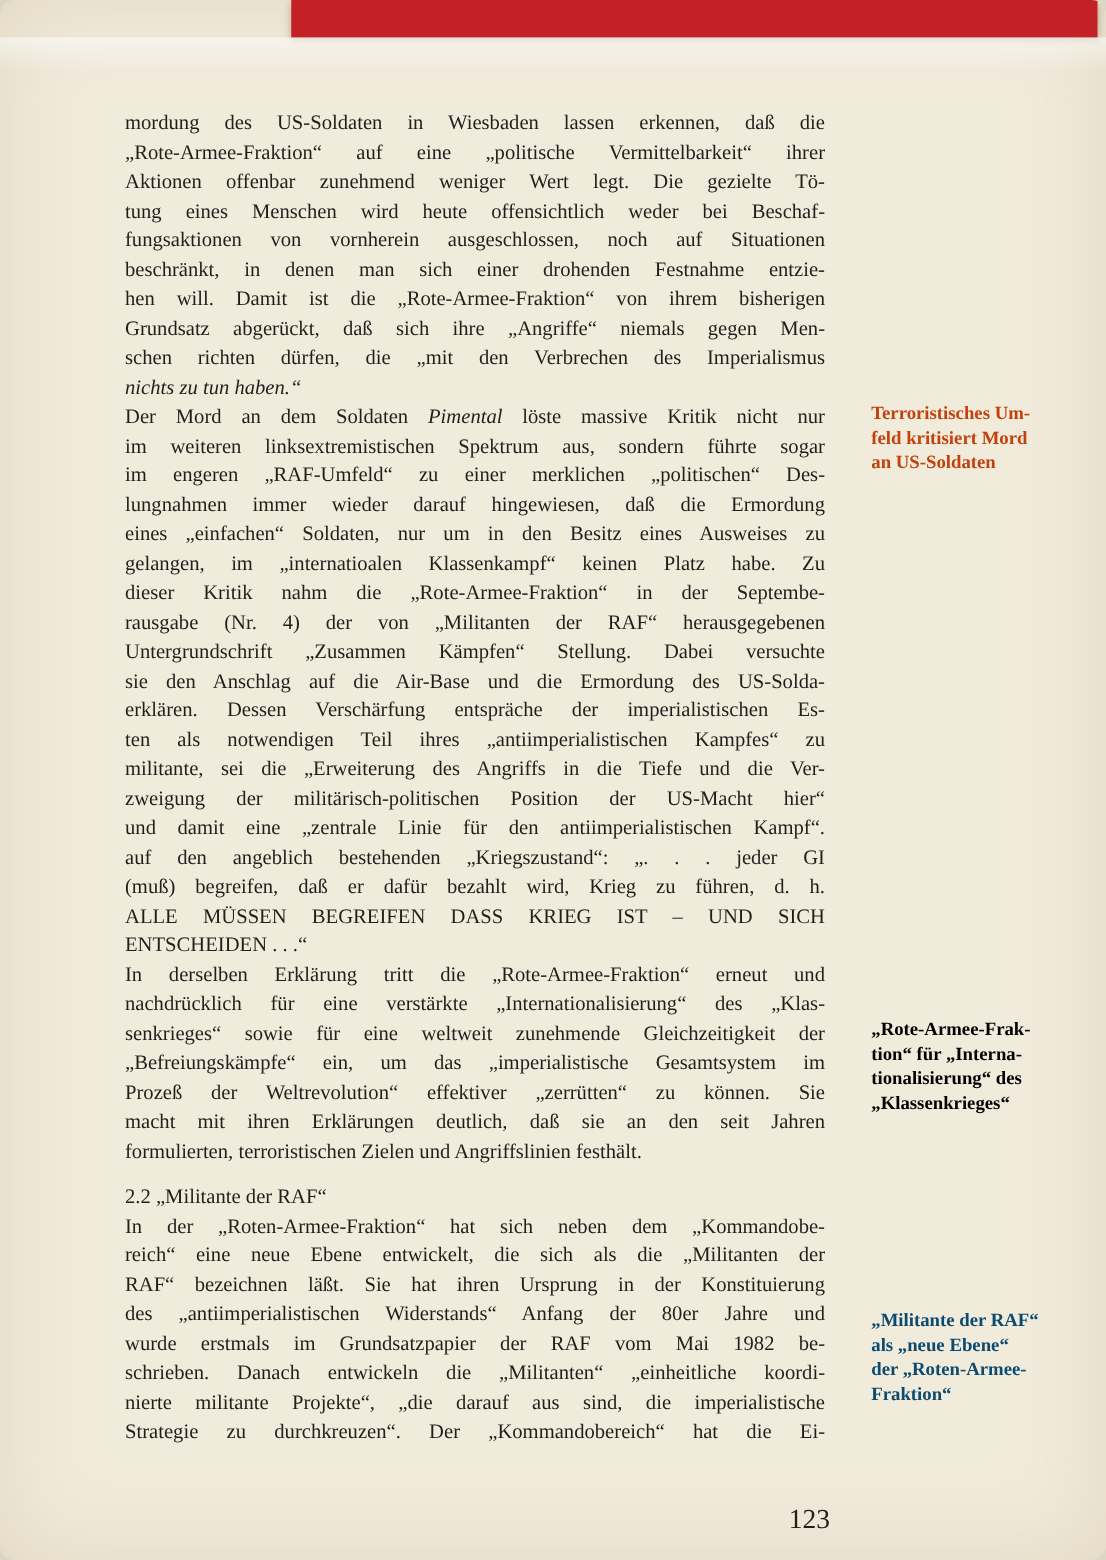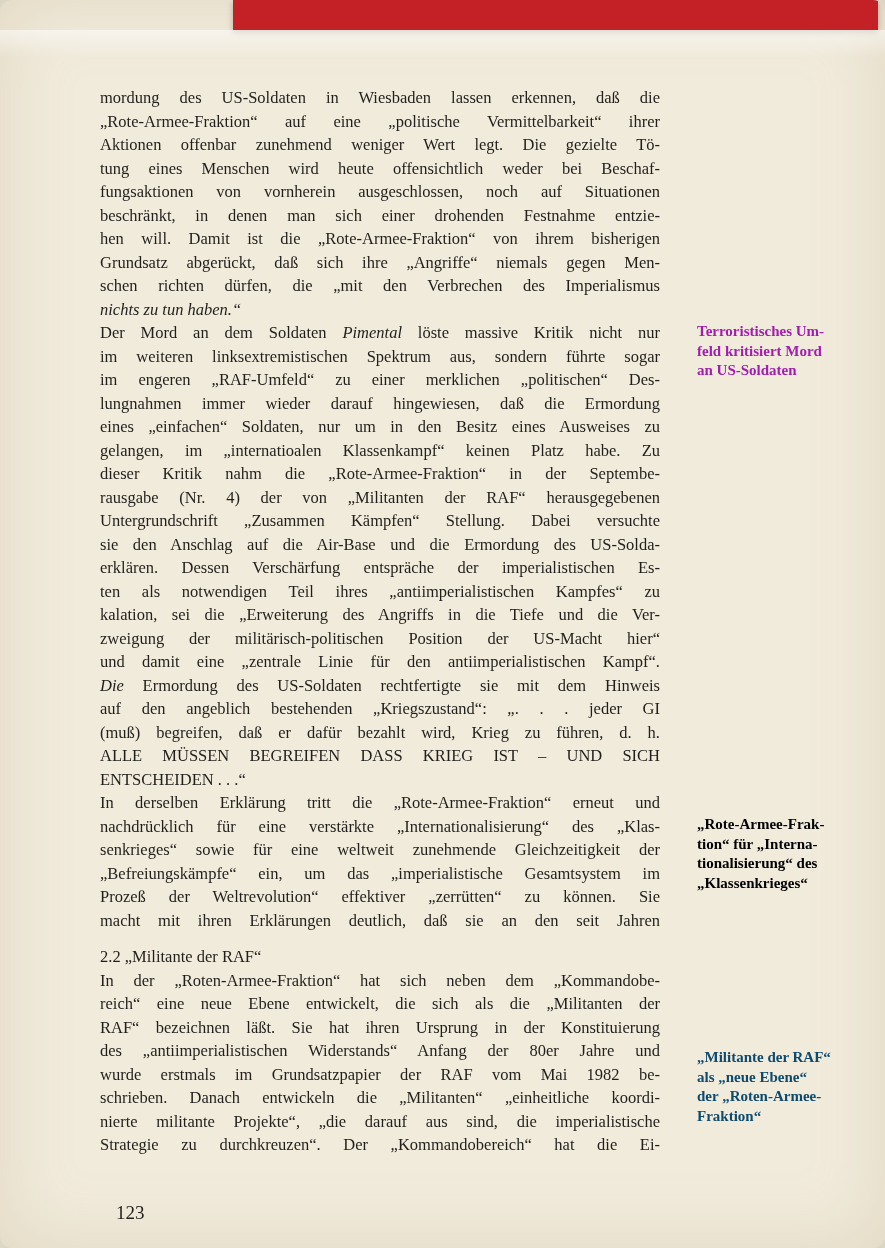--- a/index.html
+++ b/index.html
@@ -37,22 +37,22 @@
   }
   .line.last { text-align:left; text-align-last:left; }
   .heading { font-weight:normal; margin-top:13px; line-height:23.5px; }
   .notes-col { position:absolute; left:697px; top:0; width:186px; height:100%; }
   .margin-note {
     position:absolute; left:0; width:186px;
     font-weight:bold; font-size:15px; line-height:19.5px;
     color:#1e3e9c;
   }
   .page-number {
-    position:absolute; left:116px; top:1202px; width:560px;
-    font-size:19px;
+    position:absolute; left:104px; top:1202px; width:560px;
+    text-align:right; font-size:22px;
   }
 </style>
 </head>
 <body>
 
 <div class="page" style="background: rgb(241, 235, 220); color: rgb(33, 31, 28);">
   <div class="red-bar" style="background: rgb(196, 33, 39);"></div>
   <div class="glare"></div>
   <div class="body-col">
       <div class="paragraph">
@@ -73,51 +73,51 @@
         <div class="line">im engeren „RAF-Umfeld“ zu einer merklichen „politischen“ Des-</div>
         <div class="line">lungnahmen immer wieder darauf hingewiesen, daß die Ermordung</div>
         <div class="line">eines „einfachen“ Soldaten, nur um in den Besitz eines Ausweises zu</div>
         <div class="line">gelangen, im „internatioalen Klassenkampf“ keinen Platz habe. Zu</div>
         <div class="line">dieser Kritik nahm die „Rote-Armee-Fraktion“ in der Septembe-</div>
         <div class="line">rausgabe (Nr. 4) der von „Militanten der RAF“ herausgegebenen</div>
         <div class="line">Untergrundschrift „Zusammen Kämpfen“ Stellung. Dabei versuchte</div>
         <div class="line">sie den Anschlag auf die Air-Base und die Ermordung des US-Solda-</div>
         <div class="line">erklären. Dessen Verschärfung entspräche der imperialistischen Es-</div>
         <div class="line">ten als notwendigen Teil ihres „antiimperialistischen Kampfes“ zu</div>
-        <div class="line">kalation, sei die „Erweiterung des Angriffs in die Tiefe und die Ver-</div>
+        <div class="line">militante, sei die „Erweiterung des Angriffs in die Tiefe und die Ver-</div>
         <div class="line">zweigung der militärisch-politischen Position der US-Macht hier“</div>
         <div class="line">und damit eine „zentrale Linie für den antiimperialistischen Kampf“.</div>
-        <div class="line"><i>Die</i> Ermordung des US-Soldaten rechtfertigte sie mit dem Hinweis</div>
         <div class="line">auf den angeblich bestehenden „Kriegszustand“: „. . . jeder GI</div>
         <div class="line">(muß) begreifen, daß er dafür bezahlt wird, Krieg zu führen, d. h.</div>
         <div class="line">ALLE MÜSSEN BEGREIFEN DASS KRIEG IST – UND SICH</div>
         <div class="line last">ENTSCHEIDEN . . .“</div>
       </div>
       <div class="paragraph">
         <div class="line">In derselben Erklärung tritt die „Rote-Armee-Fraktion“ erneut und</div>
         <div class="line">nachdrücklich für eine verstärkte „Internationalisierung“ des „Klas-</div>
         <div class="line">senkrieges“ sowie für eine weltweit zunehmende Gleichzeitigkeit der</div>
         <div class="line">„Befreiungskämpfe“ ein, um das „imperialistische Gesamtsystem im</div>
         <div class="line">Prozeß der Weltrevolution“ effektiver „zerrütten“ zu können. Sie</div>
         <div class="line">macht mit ihren Erklärungen deutlich, daß sie an den seit Jahren</div>
+        <div class="line last">formulierten, terroristischen Zielen und Angriffslinien festhält.</div>
       </div>
       <div class="heading">2.2 „Militante der RAF“</div>
       <div class="paragraph">
         <div class="line">In der „Roten-Armee-Fraktion“ hat sich neben dem „Kommandobe-</div>
         <div class="line">reich“ eine neue Ebene entwickelt, die sich als die „Militanten der</div>
         <div class="line">RAF“ bezeichnen läßt. Sie hat ihren Ursprung in der Konstituierung</div>
         <div class="line">des „antiimperialistischen Widerstands“ Anfang der 80er Jahre und</div>
         <div class="line">wurde erstmals im Grundsatzpapier der RAF vom Mai 1982 be-</div>
         <div class="line">schrieben. Danach entwickeln die „Militanten“ „einheitliche koordi-</div>
         <div class="line">nierte militante Projekte“, „die darauf aus sind, die imperialistische</div>
         <div class="line">Strategie zu durchkreuzen“. Der „Kommandobereich“ hat die Ei-</div>
       </div>
     </div>
   <div class="notes-col">
-      <div class="margin-note" style="top: 322px; color: #a21caf;">
+      <div class="margin-note" style="top: 322px; color: #c2410c;">
         <div>Terroristisches Um-</div>
         <div>feld kritisiert Mord</div>
         <div>an US-Soldaten</div>
       </div>
       <div class="margin-note" style="top: 815px; color: #000000;">
         <div>„Rote-Armee-Frak-</div>
         <div>tion“ für „Interna-</div>
         <div>tionalisierung“ des</div>
         <div>„Klassenkrieges“</div>
       </div>

